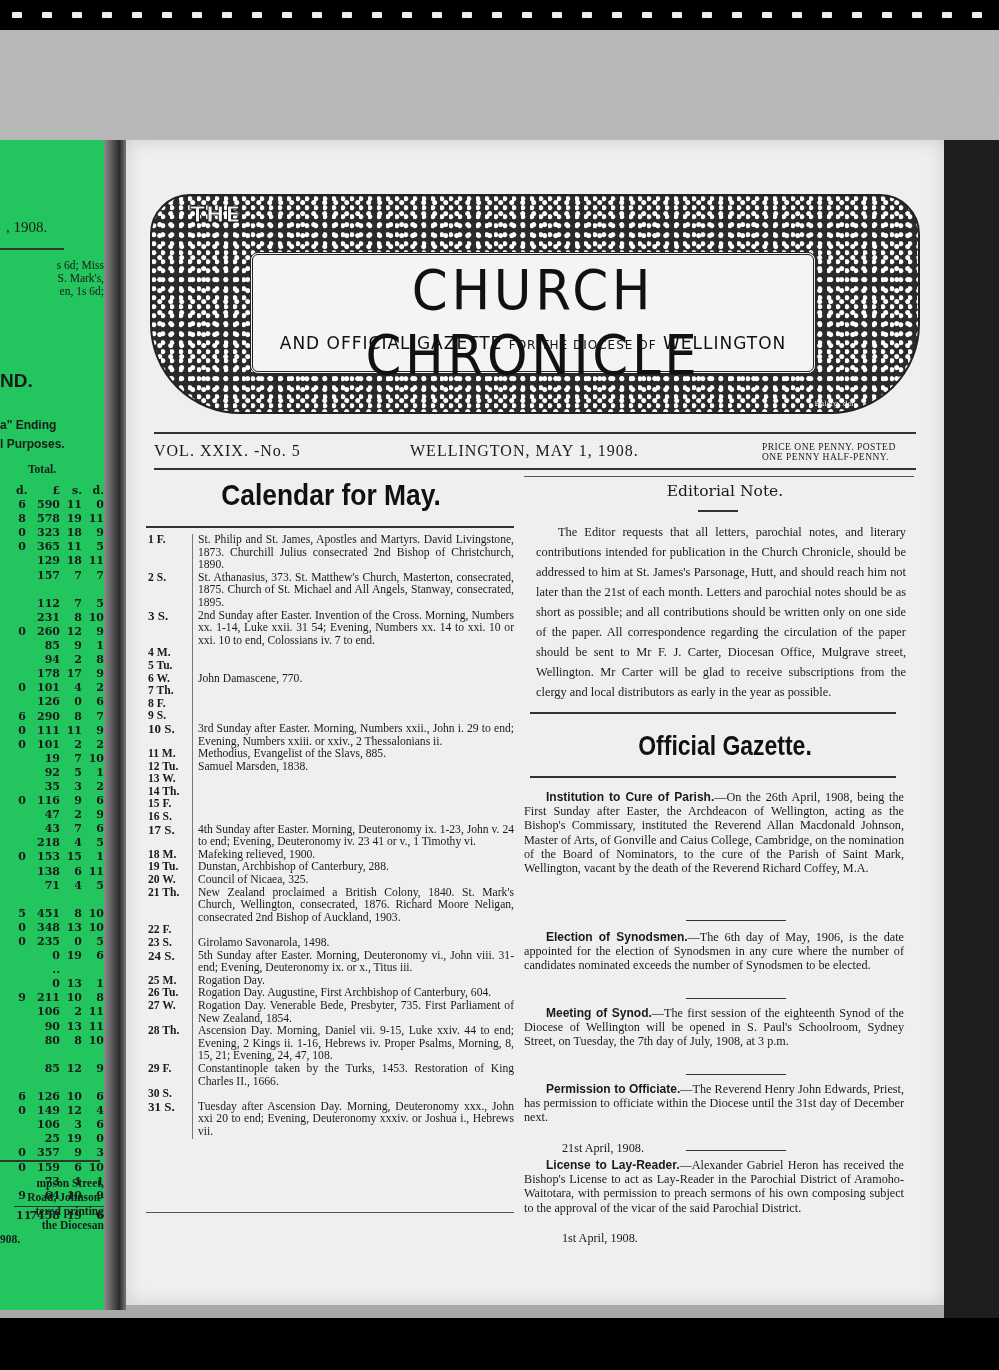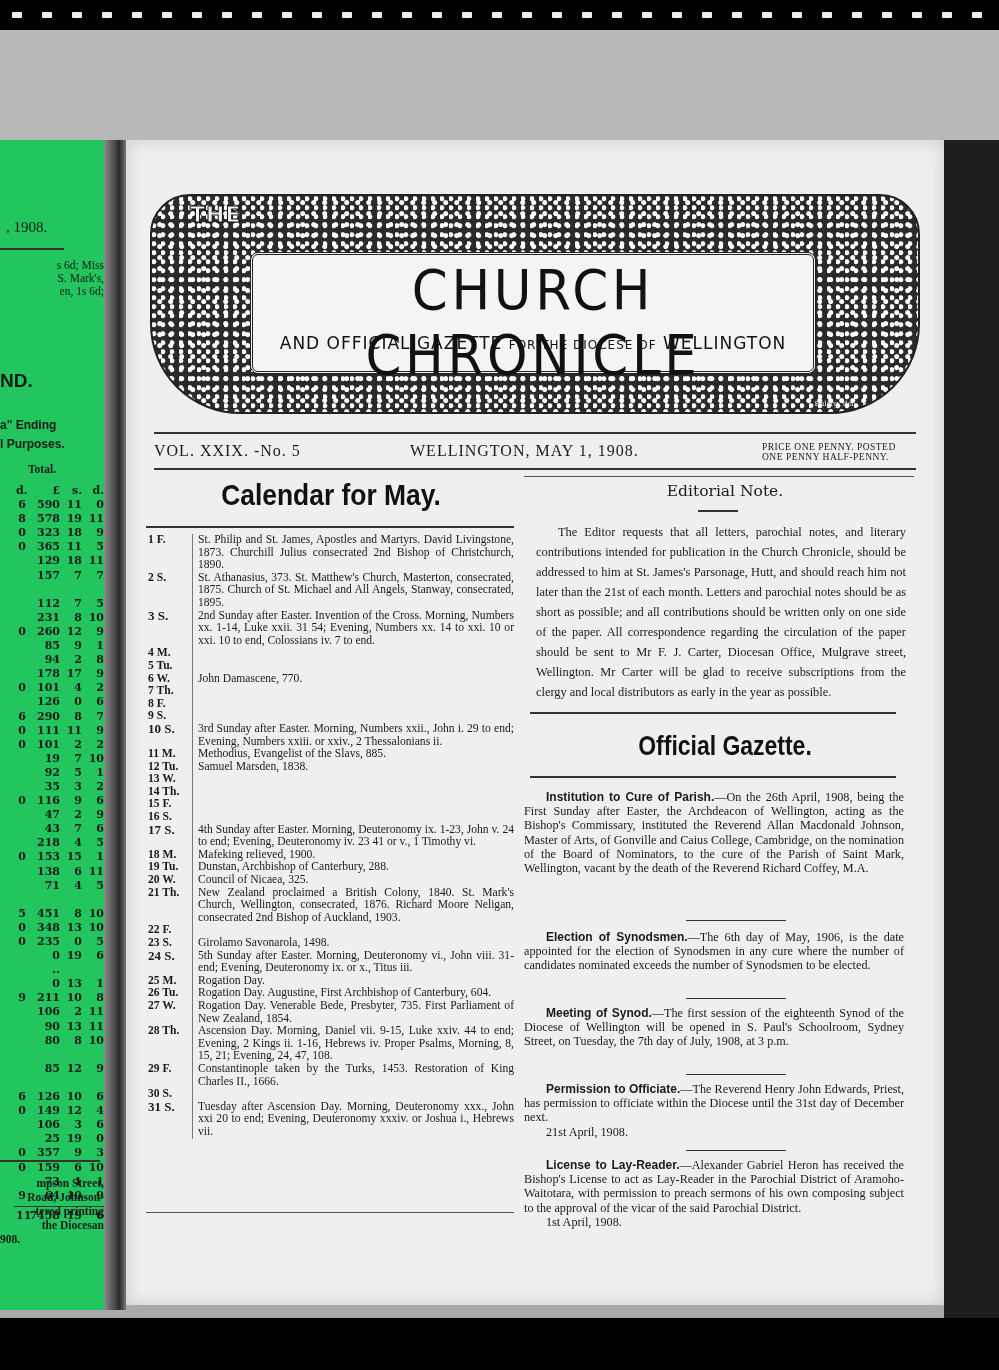--- a/index.html
+++ b/index.html
@@ -65,21 +65,21 @@
               font-family:"DejaVu Serif", serif; font-weight:normal; font-size:15.5px; }
   .ed-body { position:absolute; left:410px; top:382px; width:370px;
              font-family:"Liberation Serif", serif; font-size:12.4px; line-height:20px; text-align:justify; }
   .indent { text-indent:22px; margin:0; }
   .gz-title { position:absolute; left:404px; top:590px; width:390px; text-align:center;
               font-family:"Liberation Sans", sans-serif; font-weight:bold; font-size:28px;
               transform:scaleX(.82); color:#111; }
   .gz { position:absolute; left:398px; width:380px; font-family:"Liberation Serif", serif;
         font-size:12.2px; line-height:14.2px; text-align:justify; }
   .gz .head { font-family:"Liberation Sans", sans-serif; font-weight:bold; font-size:12px; }
-  .gz .date { text-indent:22px; margin:0; }
+  .gz .date { text-indent:22px; margin:16px; }
   .short-rule { position:absolute; height:0; border-top:1px solid #333; }
 
   
   .pp { position:absolute; white-space:nowrap; font-family:"Liberation Serif", serif; }
   .pp-b { font-family:"Liberation Sans", sans-serif; font-weight:bold; }
   .num-table { position:absolute; left:0; top:340px; width:104px; font-family:"DejaVu Serif", serif;
                font-size:11px; line-height:14.1px; font-weight:bold; }
   .num-row { display:flex; justify-content:flex-end; height:14.1px; }
   .num-row span { display:inline-block; text-align:right; }
   .c0 { width:10px; } .c1 { width:34px; } .c2 { width:22px; } .c3 { width:22px; }

